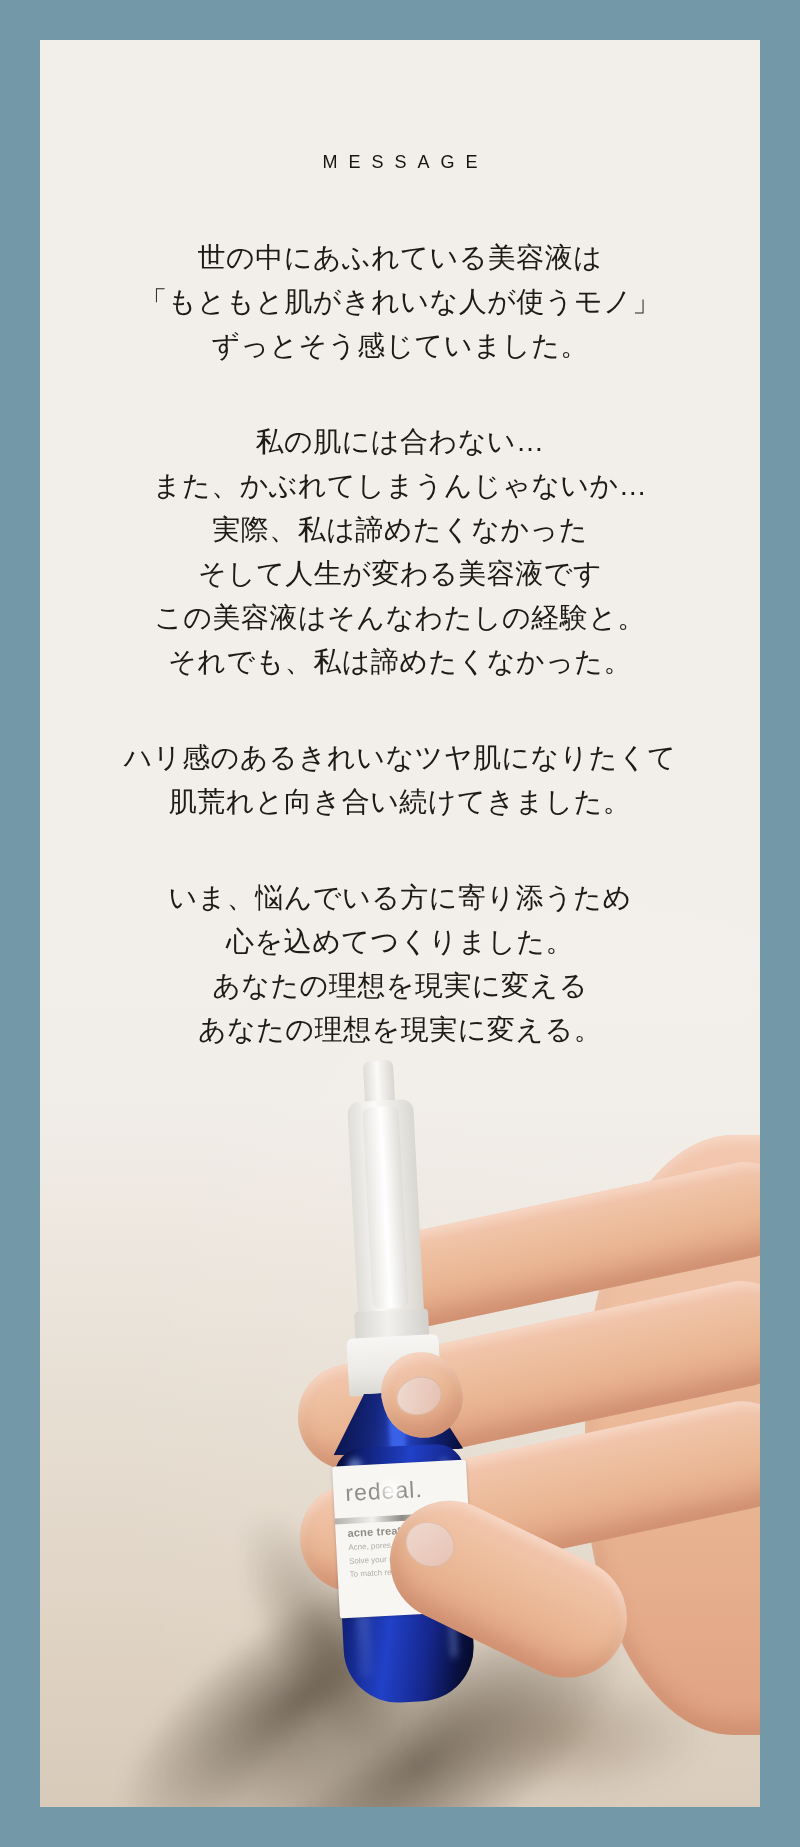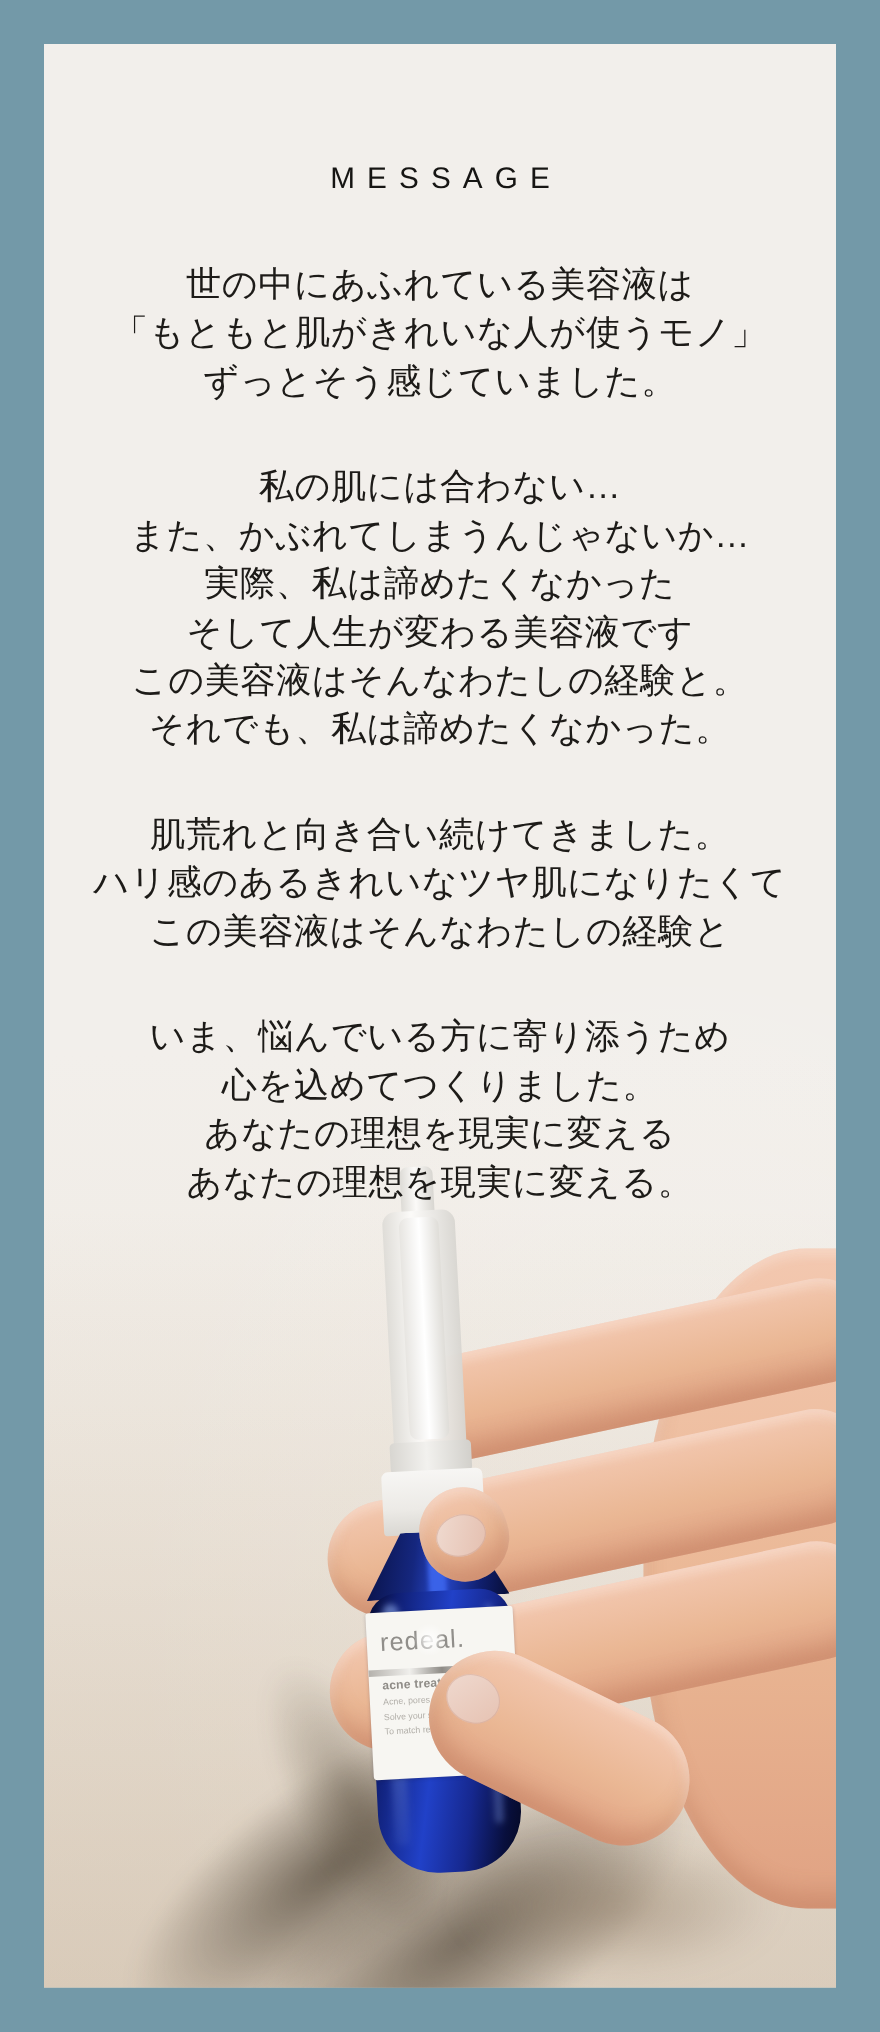--- a/index.html
+++ b/index.html
@@ -22,24 +22,24 @@
   .frame{
     position:absolute;left:40px;top:40px;width:720px;height:1767px;
     background:
       radial-gradient(120% 60% at 80% 80%, rgba(255,255,255,.20) 0%, rgba(255,255,255,0) 60%),
       linear-gradient(to bottom,#f2efeb 0%,#f2efeb 52%,#f0ebe4 70%,#ebe3d8 88%,#e7ddd0 100%);
     overflow:hidden;
   }
   
   .copy{position:relative;z-index:5;padding-top:100px;text-align:center;color:var(--text-color);}
   .headline{
-    margin:0 0 52px;font-size:27px;line-height:44px;font-weight:500;
+    margin:0 0 52px;font-size:18px;line-height:44px;font-weight:500;
     letter-spacing:11px;text-indent:11px;color:#161513;
   }
-  .para{margin:0 0 52px;font-size:32px;line-height:44px;font-weight:500;letter-spacing:.5px;}
+  .para{margin:0 0 52px;font-size:28px;line-height:44px;font-weight:500;letter-spacing:.5px;}
   .para .line{display:block;}
   
   .photo-scene{position:absolute;inset:0;z-index:1;}
   .photo-scene *{position:absolute;}
   .wall-tone{
     inset:0;
     background:linear-gradient(to bottom, rgba(0,0,0,0) 60%, rgba(206,188,166,.22) 78%, rgba(188,166,140,.34) 100%);
   }
   
   .shadow{filter:blur(7px);border-radius:50%;}
@@ -160,23 +160,22 @@
     <p class="para">
       <span class="line">私の肌には合わない…</span>
       <span class="line">また、かぶれてしまうんじゃないか…</span>
       <span class="line">実際、私は諦めたくなかった</span>
       <span class="line">そして人生が変わる美容液です</span>
       <span class="line">この美容液はそんなわたしの経験と。</span>
       <span class="line">それでも、私は諦めたくなかった。</span>
     </p>
 
     <p class="para">
+      <span class="line">ハリ感のあるきれいなツヤ肌になりたくて</span>
       <span class="line">肌荒れと向き合い続けてきました。</span>
-      <span class="line">ハリ感のあるきれいなツヤ肌になりたくて</span>
-      <span class="line">この美容液はそんなわたしの経験と</span>
     </p>
 
     <p class="para">
       <span class="line">いま、悩んでいる方に寄り添うため</span>
       <span class="line">心を込めてつくりました。</span>
       <span class="line">あなたの理想を現実に変える</span>
       <span class="line">あなたの理想を現実に変える。</span>
     </p>
   </div>
 

